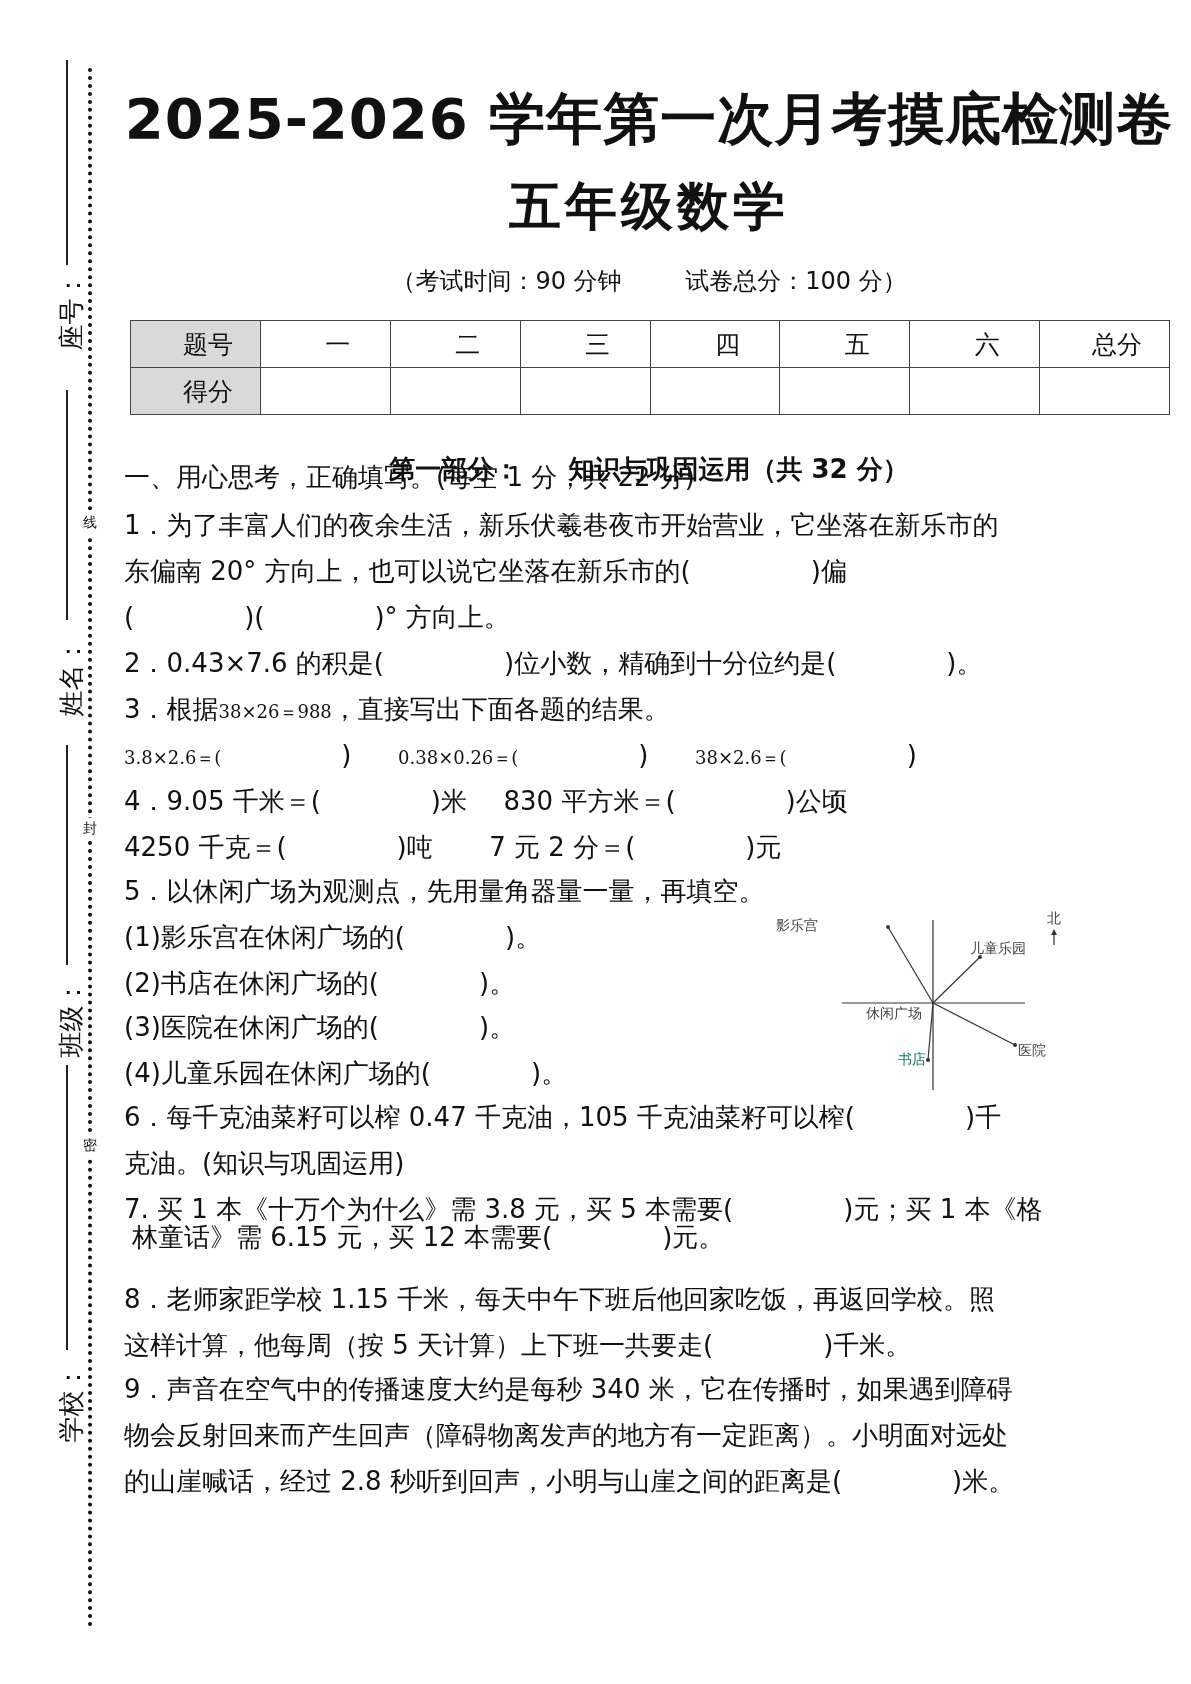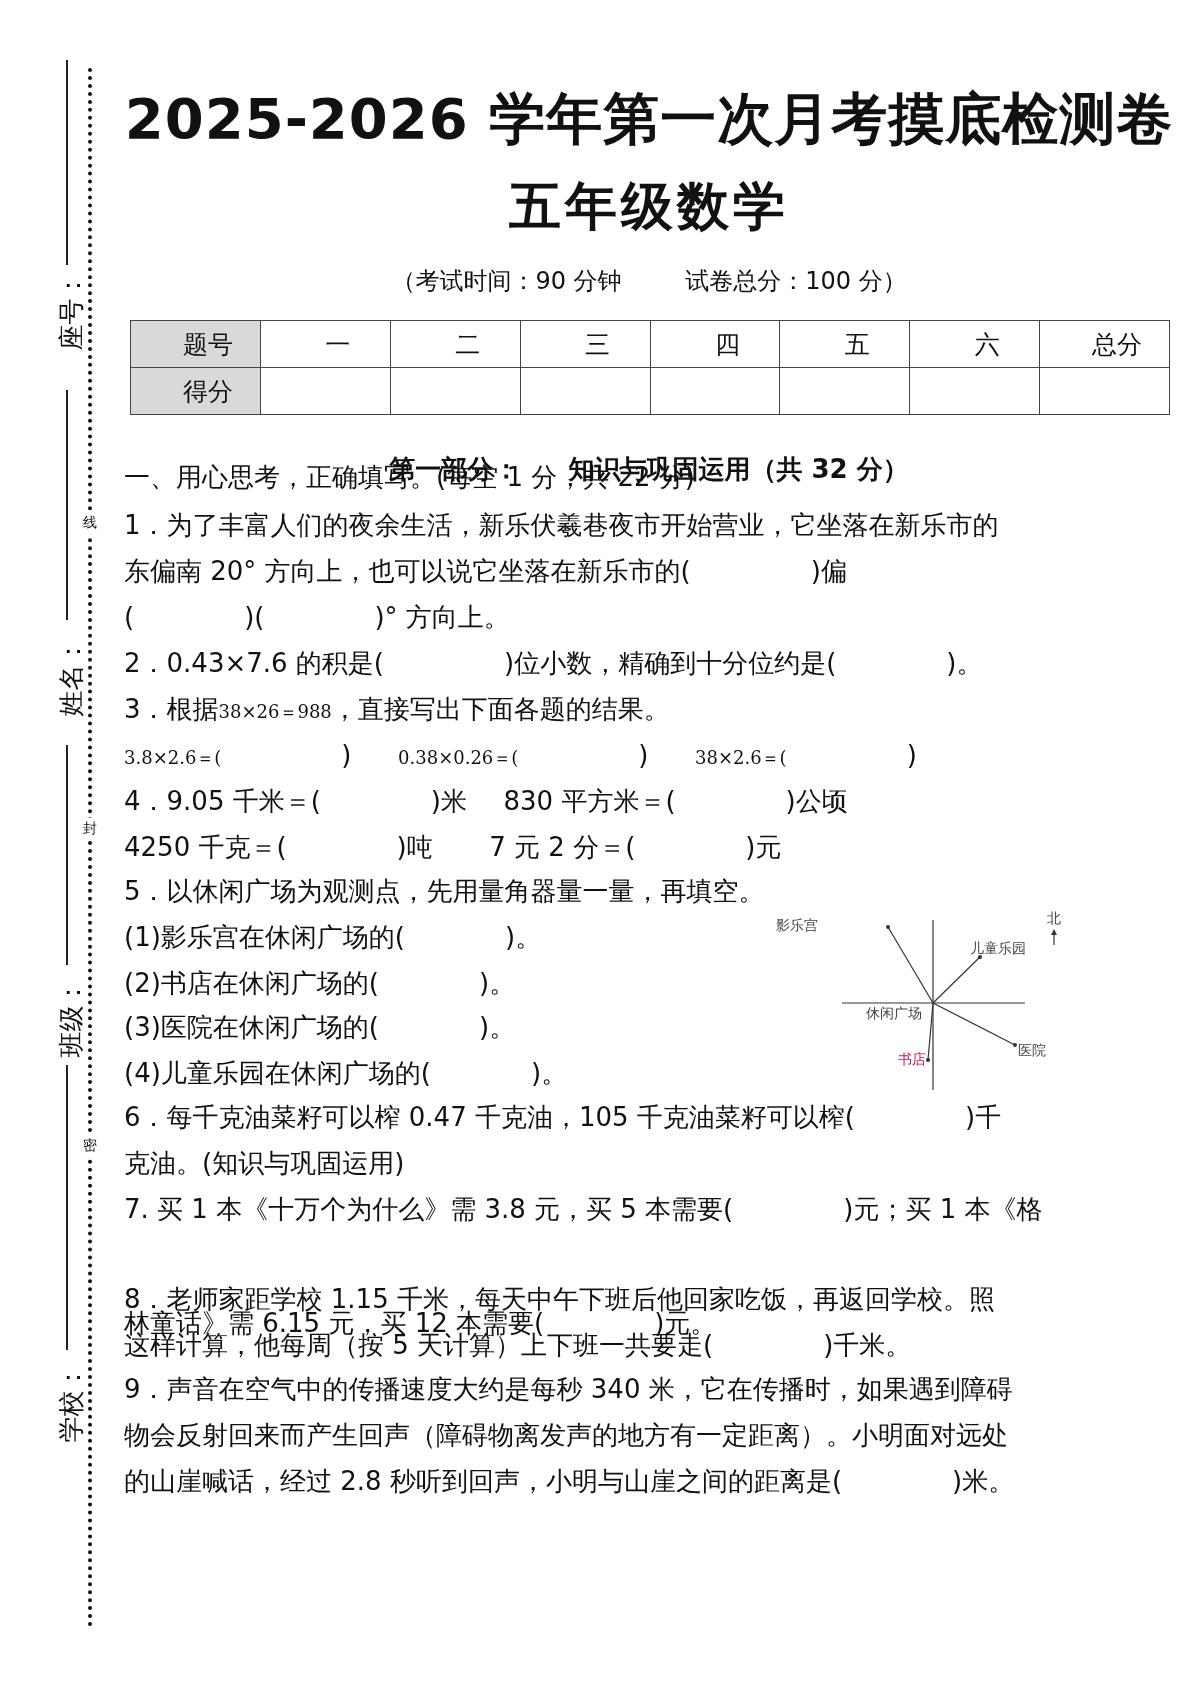--- a/index.html
+++ b/index.html
@@ -134,21 +134,21 @@
   </div>
 
   <div class="line" style="top:1100px;">
     <span>6．每千克油菜籽可以榨 0.47 千克油，105 千克油菜籽可以榨(</span><span class="blank" style="width:110px"></span><span>)千</span>
   </div>
   <div class="line" style="top:1146px;">克油。(知识与巩固运用)</div>
 
   <div class="line" style="top:1192px;">
     <span>7. 买 1 本《十万个为什么》需 3.8 元，买 5 本需要(</span><span class="blank" style="width:110px"></span><span>)元；买 1 本《格</span>
   </div>
-  <div class="line" style="top:1306px;">
+  <div class="line" style="top:1220px;margin-left:8px;">
     <span>林童话》需 6.15 元，买 12 本需要(</span><span class="blank" style="width:110px"></span><span>)元。</span>
   </div>
 
   <div class="line" style="top:1282px;">8．老师家距学校 1.15 千米，每天中午下班后他回家吃饭，再返回学校。照</div>
   <div class="line" style="top:1328px;">
     <span>这样计算，他每周（按 5 天计算）上下班一共要走(</span><span class="blank" style="width:110px"></span><span>)千米。</span>
   </div>
 
   <div class="line" style="top:1372px;">9．声音在空气中的传播速度大约是每秒 340 米，它在传播时，如果遇到障碍</div>
   <div class="line" style="top:1418px;">物会反射回来而产生回声（障碍物离发声的地方有一定距离）。小明面对远处</div>
@@ -168,16 +168,16 @@
     <circle cx="118" cy="22" r="2" fill="#333"></circle>
     <circle cx="210" cy="52" r="2" fill="#333"></circle>
     <circle cx="245" cy="140" r="2" fill="#333"></circle>
     <circle cx="158" cy="155" r="2" fill="#333"></circle>
     <line x1="284" y1="40" x2="284" y2="28" stroke="#333" stroke-width="1.2"></line>
     <polygon points="281,30 287,30 284,24" fill="#333"></polygon>
   </svg>
   <div style="position:absolute;left:6px;top:12px;font-size:14px;color:#444;font-family:Liberation Serif, serif;">影乐宫</div>
   <div style="position:absolute;left:200px;top:35px;font-size:14px;color:#444;font-family:'DejaVu Serif','Liberation Serif',serif;">儿童乐园</div>
   <div style="position:absolute;left:96px;top:100px;font-size:14px;color:#444;font-family:'DejaVu Serif','Liberation Serif',serif;">休闲广场</div>
-  <div style="position:absolute;left:128px;top:146px;font-size:14px;color:#be185d;font-family:'DejaVu Serif','Liberation Serif',serif;">书店</div>
+  <div style="position:absolute;left:128px;top:146px;font-size:14px;color:#0f766e;font-family:'DejaVu Serif','Liberation Serif',serif;">书店</div>
   <div style="position:absolute;left:248px;top:137px;font-size:14px;color:#444;font-family:'DejaVu Serif','Liberation Serif',serif;">医院</div>
   <div style="position:absolute;left:277px;top:5px;font-size:14px;color:#444;font-family:'DejaVu Serif','Liberation Serif',serif;">北</div>
 </div>
 
 </body></html>

